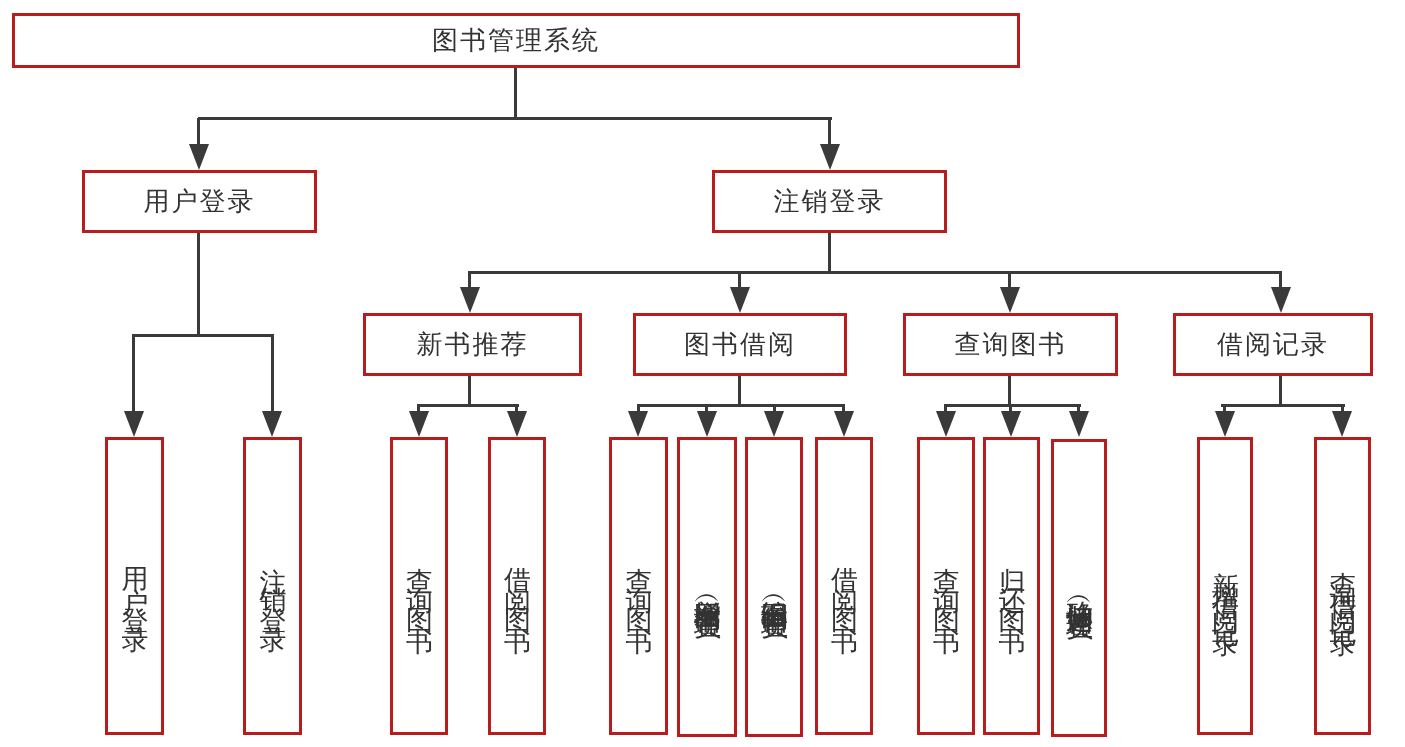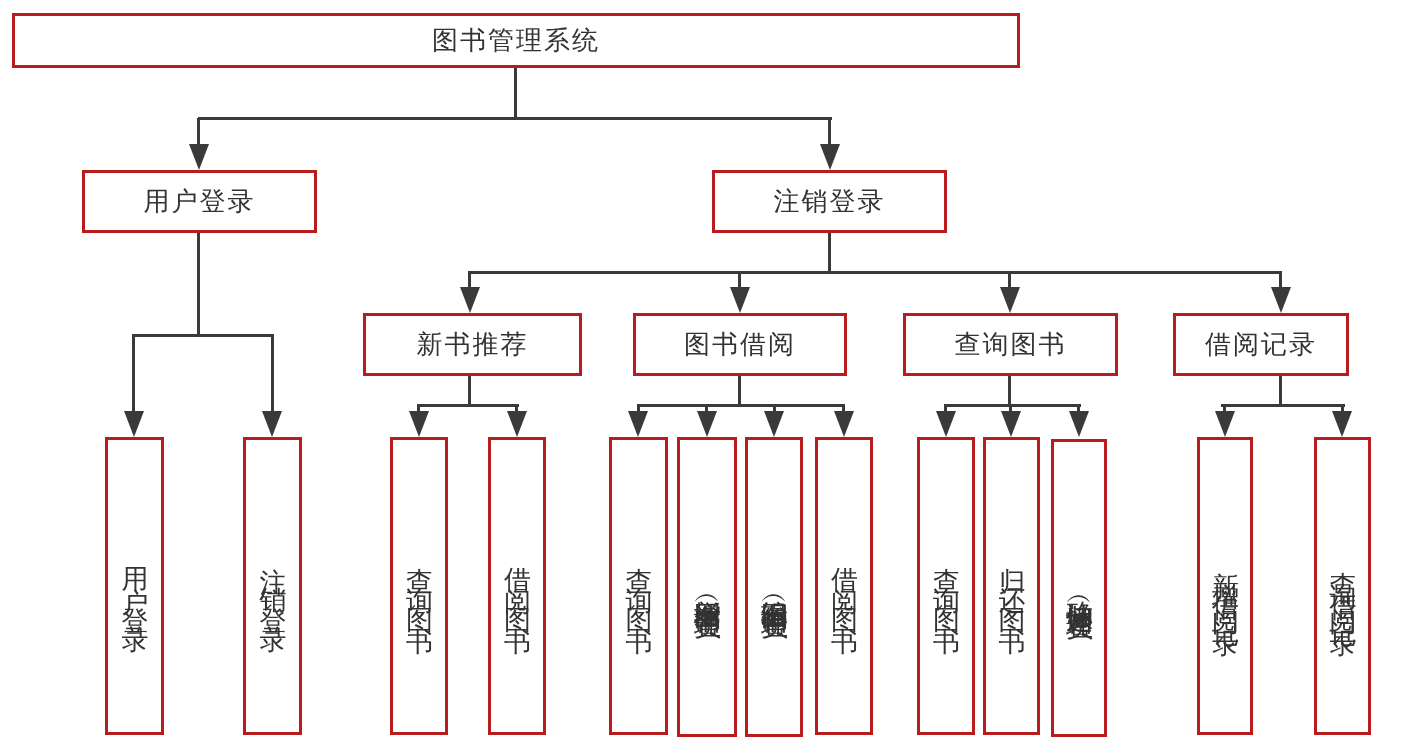--- a/index.html
+++ b/index.html
@@ -127,21 +127,21 @@
 
   <div class="node h" style="left:363px;top:313px;width:219px;height:63px">
     <span>新书推荐</span>
   </div>
   <div class="node h" style="left:633px;top:313px;width:214px;height:63px">
     <span>图书借阅</span>
   </div>
   <div class="node h" style="left:903px;top:313px;width:215px;height:63px">
     <span>查询图书</span>
   </div>
-  <div class="node h" style="left:1173px;top:313px;width:176px;height:63px">
+  <div class="node h" style="left:1173px;top:313px;width:200px;height:63px">
     <span>借阅记录</span>
   </div>
 
   <div class="node leaf" style="left:105px;top:437px;width:59px;height:298px">
     <span class="vtext v-loose">用户登录</span>
   </div>
   <div class="node leaf" style="left:243px;top:437px;width:59px;height:298px">
     <span class="vtext v-loose">注销登录</span>
   </div>
 

